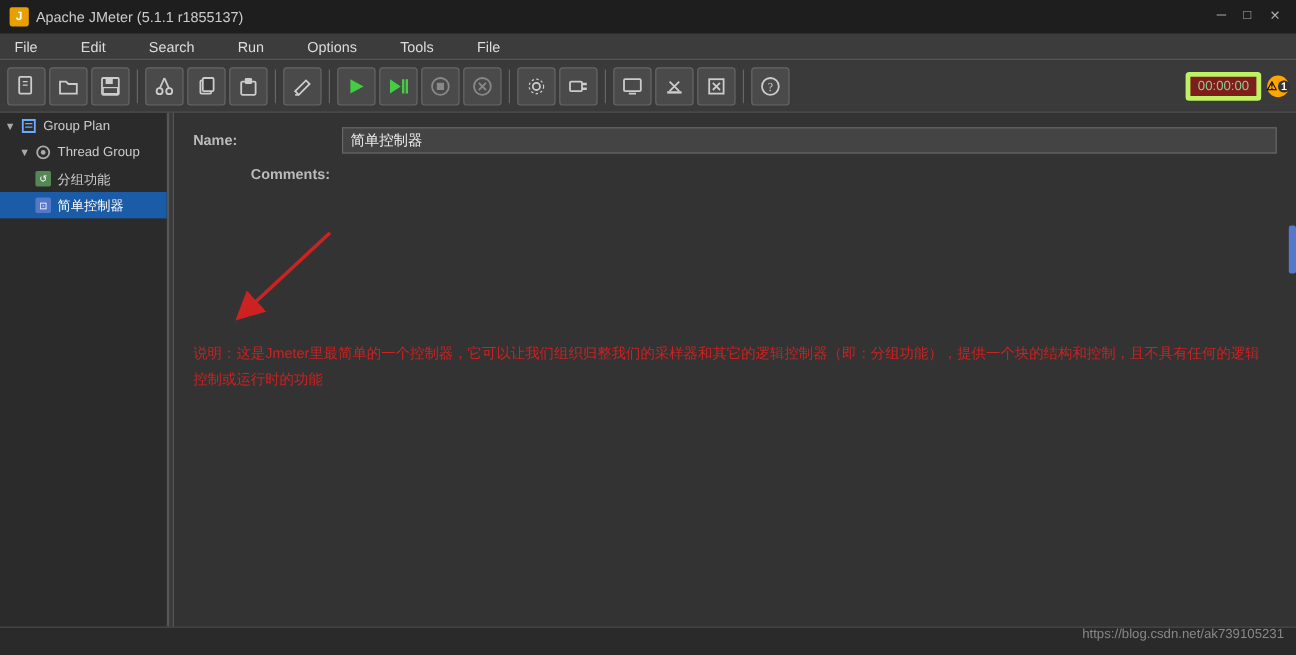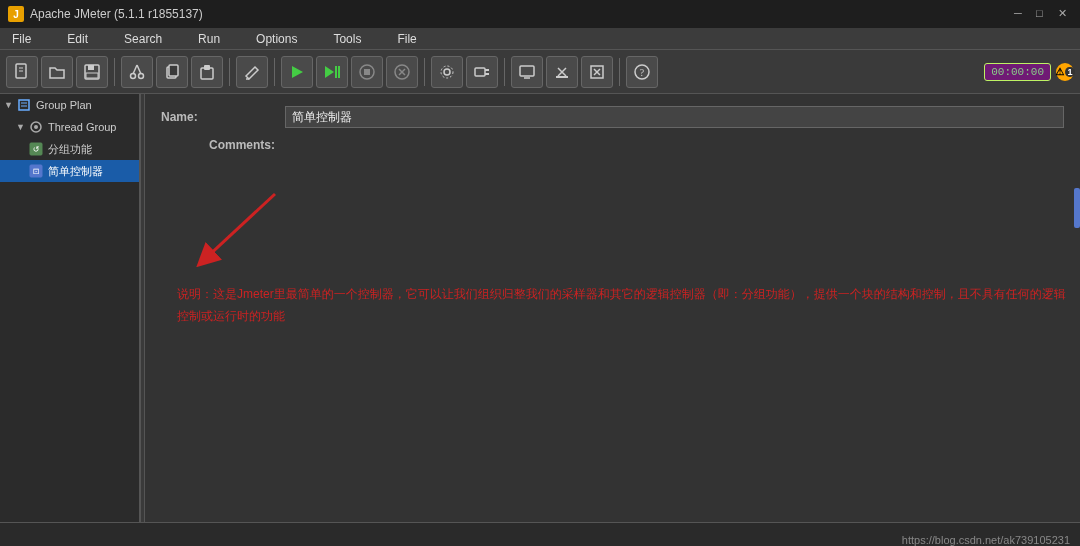--- a/index.html
+++ b/index.html
@@ -87,27 +87,27 @@
       color: #ddd;
       font-size: 14px;
     }
     .tb-separator {
       width: 1px;
       height: 28px;
       background: #666;
       margin: 0 3px;
     }
     .tb-time {
-      background: #701a75;
-      border: 1px solid #bef264;
+      background: #7f1d1d;
+      border: 4px solid #bef264;
       border-radius: 3px;
       padding: 2px 6px;
       font-size: 11px;
       color: #88cc88;
-      font-family: Liberation Mono, monospace;
+      font-family: Liberation Sans, sans-serif;
     }
     .tb-warn {
       background: #ffa500;
       border-radius: 50%;
       width: 18px; height: 18px;
       display: flex;
       align-items: center;
       justify-content: center;
       font-size: 10px;
       font-weight: bold;
@@ -215,21 +215,21 @@
     }
     .arrow-annotation {
       position: absolute;
       top: 20px;
       left: 40px;
     }
     
     .annotation-text {
       position: absolute;
       top: 120px;
-      left: 32px;
+      left: 16px;
       color: #cc2222;
       font-size: 12px;
       line-height: 1.8;
       max-width: 900px;
     }
 
     
     #right-indicator {
       width: 6px;
       background: #5577cc;
@@ -239,21 +239,21 @@
       height: 40px;
       border-radius: 2px;
     }
 
     
     #status-bar {
       height: 24px;
       background: #2a2a2a;
       border-top: 1px solid #555;
       display: flex;
-      align-items: flex-end;
+      align-items: flex-start;
       justify-content: flex-end;
       padding: 0 10px;
       font-size: 11px;
       color: #888;
     }
 
     
     #drag-handle {
       width: 5px;
       background: #3a3a3a;

